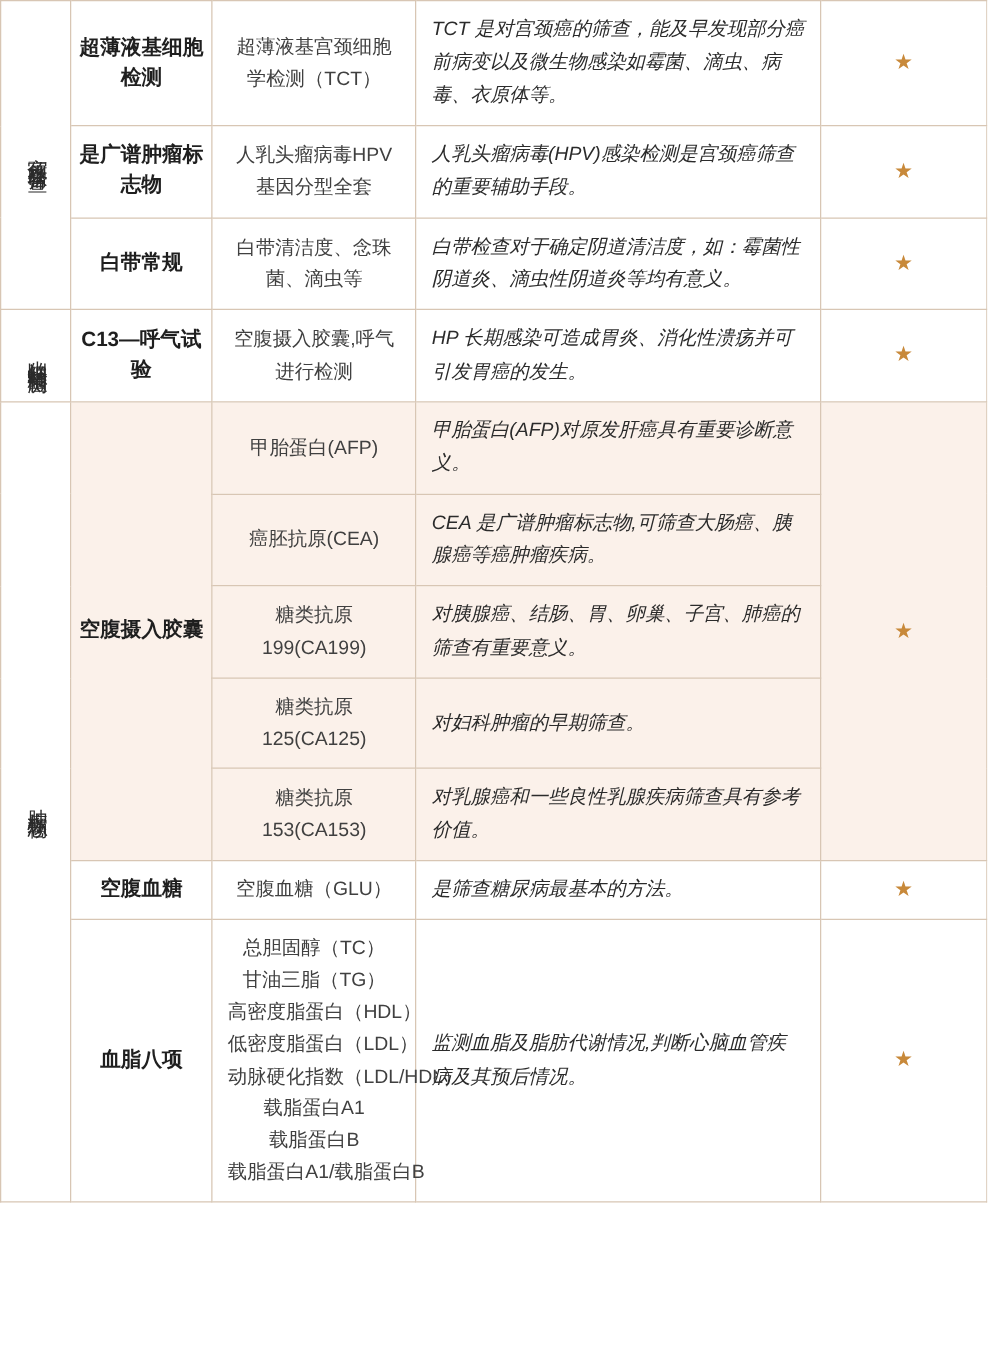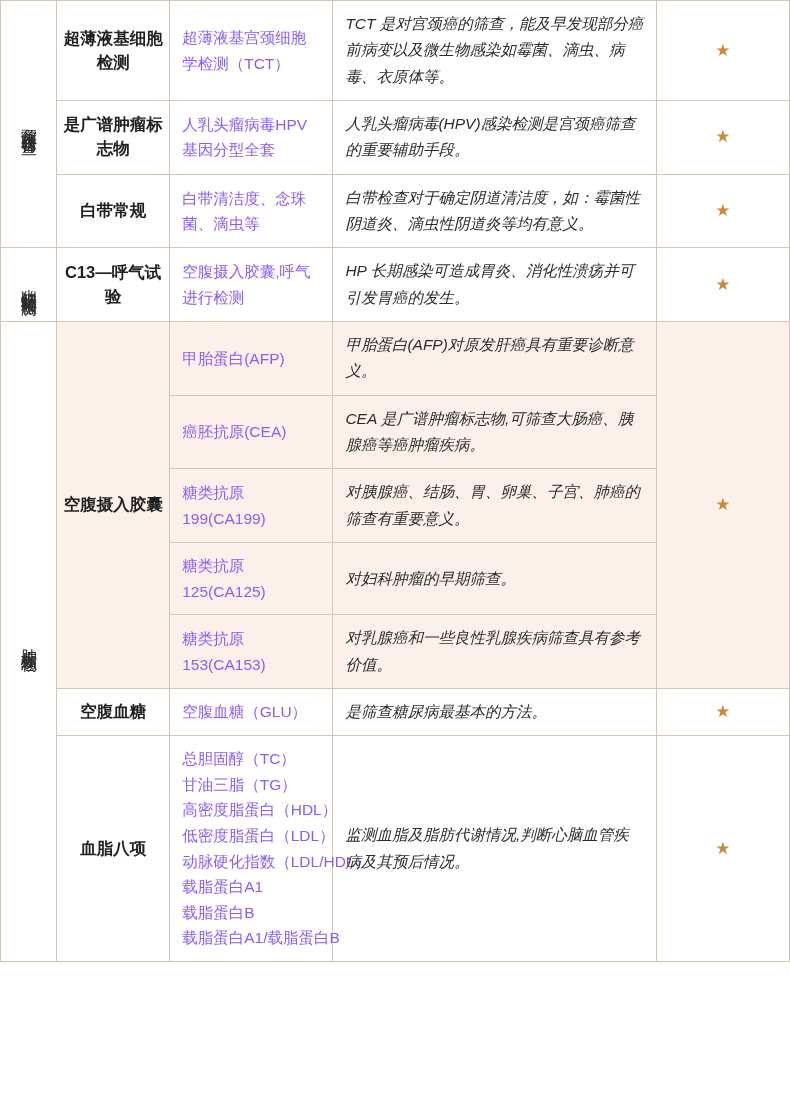--- a/index.html
+++ b/index.html
@@ -56,21 +56,22 @@
     font-weight: bold;
     font-size: 16.5px;
     line-height: 1.45;
     padding: 8px 6px;
     color: #1f1f1f;
   }
   td.item {
     font-size: 15.5px;
     line-height: 1.65;
     padding: 10px 12px;
-    color: #8b5cf6;
+    color: #404040;
+    text-align: center;
   }
   td.desc {
     font-size: 15.5px;
     line-height: 1.7;
     padding: 10px 12px;
     color: #2b2b2b;
     font-style: italic;
   }
   td.star {
     text-align: center;

